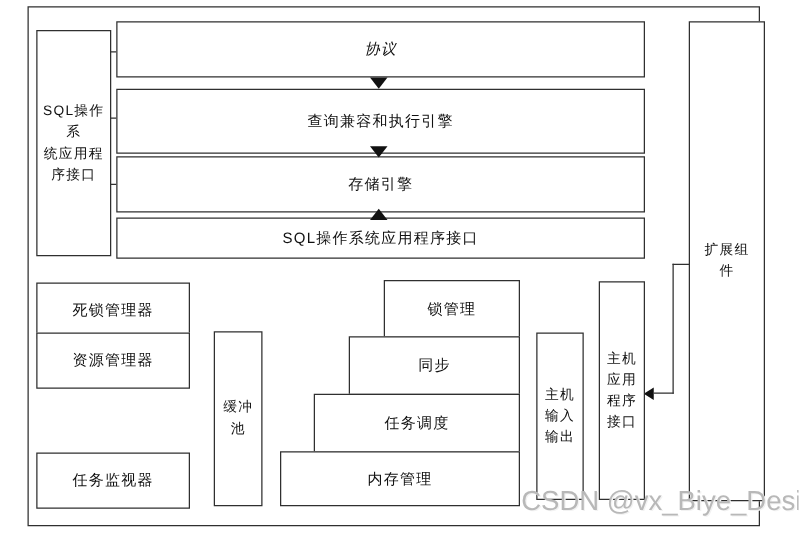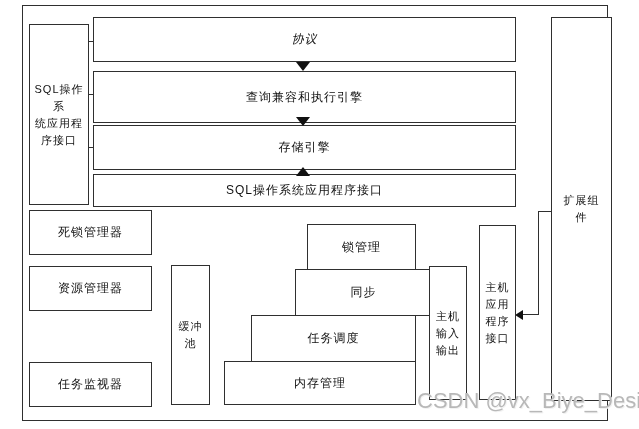--- a/index.html
+++ b/index.html
@@ -45,31 +45,31 @@
   #arr3    { left:296px; top:167px; }
 
   
   #ext     { left:551px; top:17px;  width:61px;  height:384px; }
   #conH1   { left:538px; top:211px; width:14px;  height:1px; }
   #conV    { left:538px; top:211px; width:1px;   height:104px; }
   #conH2   { left:523px; top:314px; width:16px;  height:1px; }
   #conArr  { left:515px; top:310px; }
 
   
-  #mgr1    { left:29px;  top:210px; width:123px; height:45px; }
+  #mgr1    { left:29px;  top:226px; width:123px; height:45px; }
   #mgr2    { left:29px;  top:266px; width:123px; height:45px;align-items:center; }
   #mgr3    { left:29px;  top:314px; width:123px; height:45px; }
   #mgr4    { left:29px;  top:362px; width:123px; height:45px; }
 
   
   #buffer  { left:171px; top:265px; width:39px;  height:140px; }
 
   
   #lock    { left:307px; top:224px; width:109px; height:46px; }
-  #sync    { left:279px; top:269px; width:137px; height:47px;margin-left:16px; }
+  #sync    { left:279px; top:269px; width:137px; height:47px; }
   #sched   { left:251px; top:315px; width:165px; height:47px; }
   #mem     { left:224px; top:361px; width:192px; height:44px; }
 
   
   #hostio  { left:429px; top:266px; width:38px;  height:134px; }
   #hostapi { left:479px; top:225px; width:37px;  height:175px; }
 
   .watermark {
     position:absolute; left:417px; top:388px; z-index:10;
     font-size:22px; color:#b8b8b8; white-space:nowrap;

